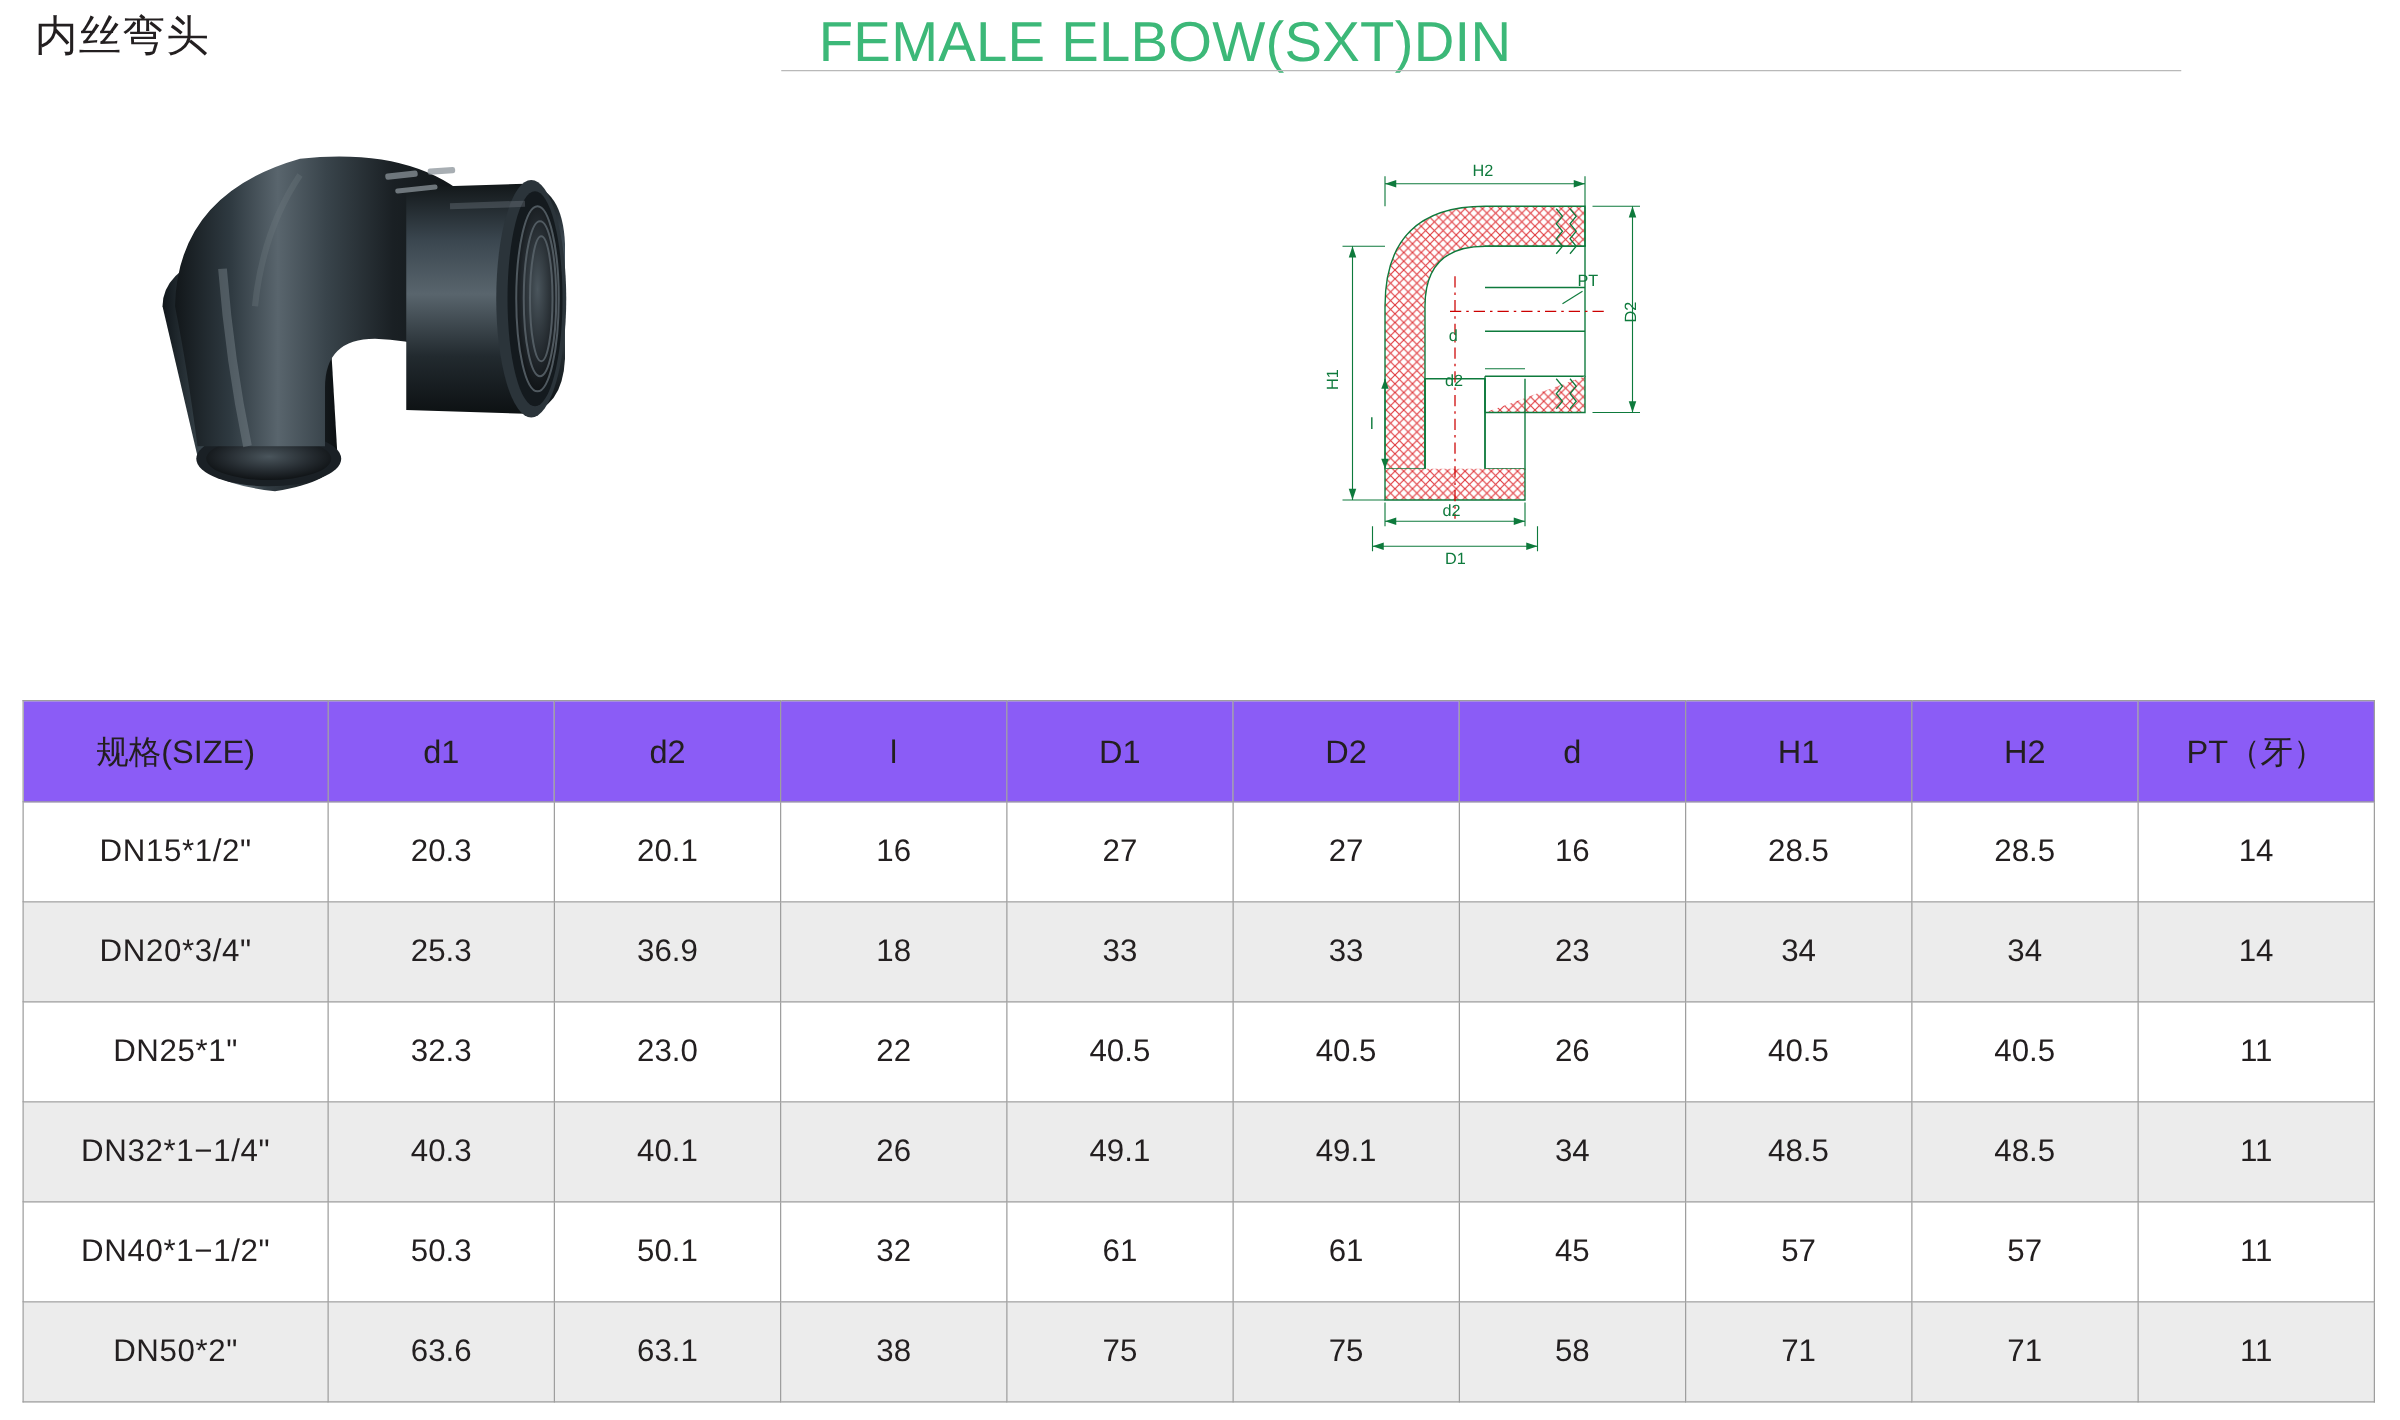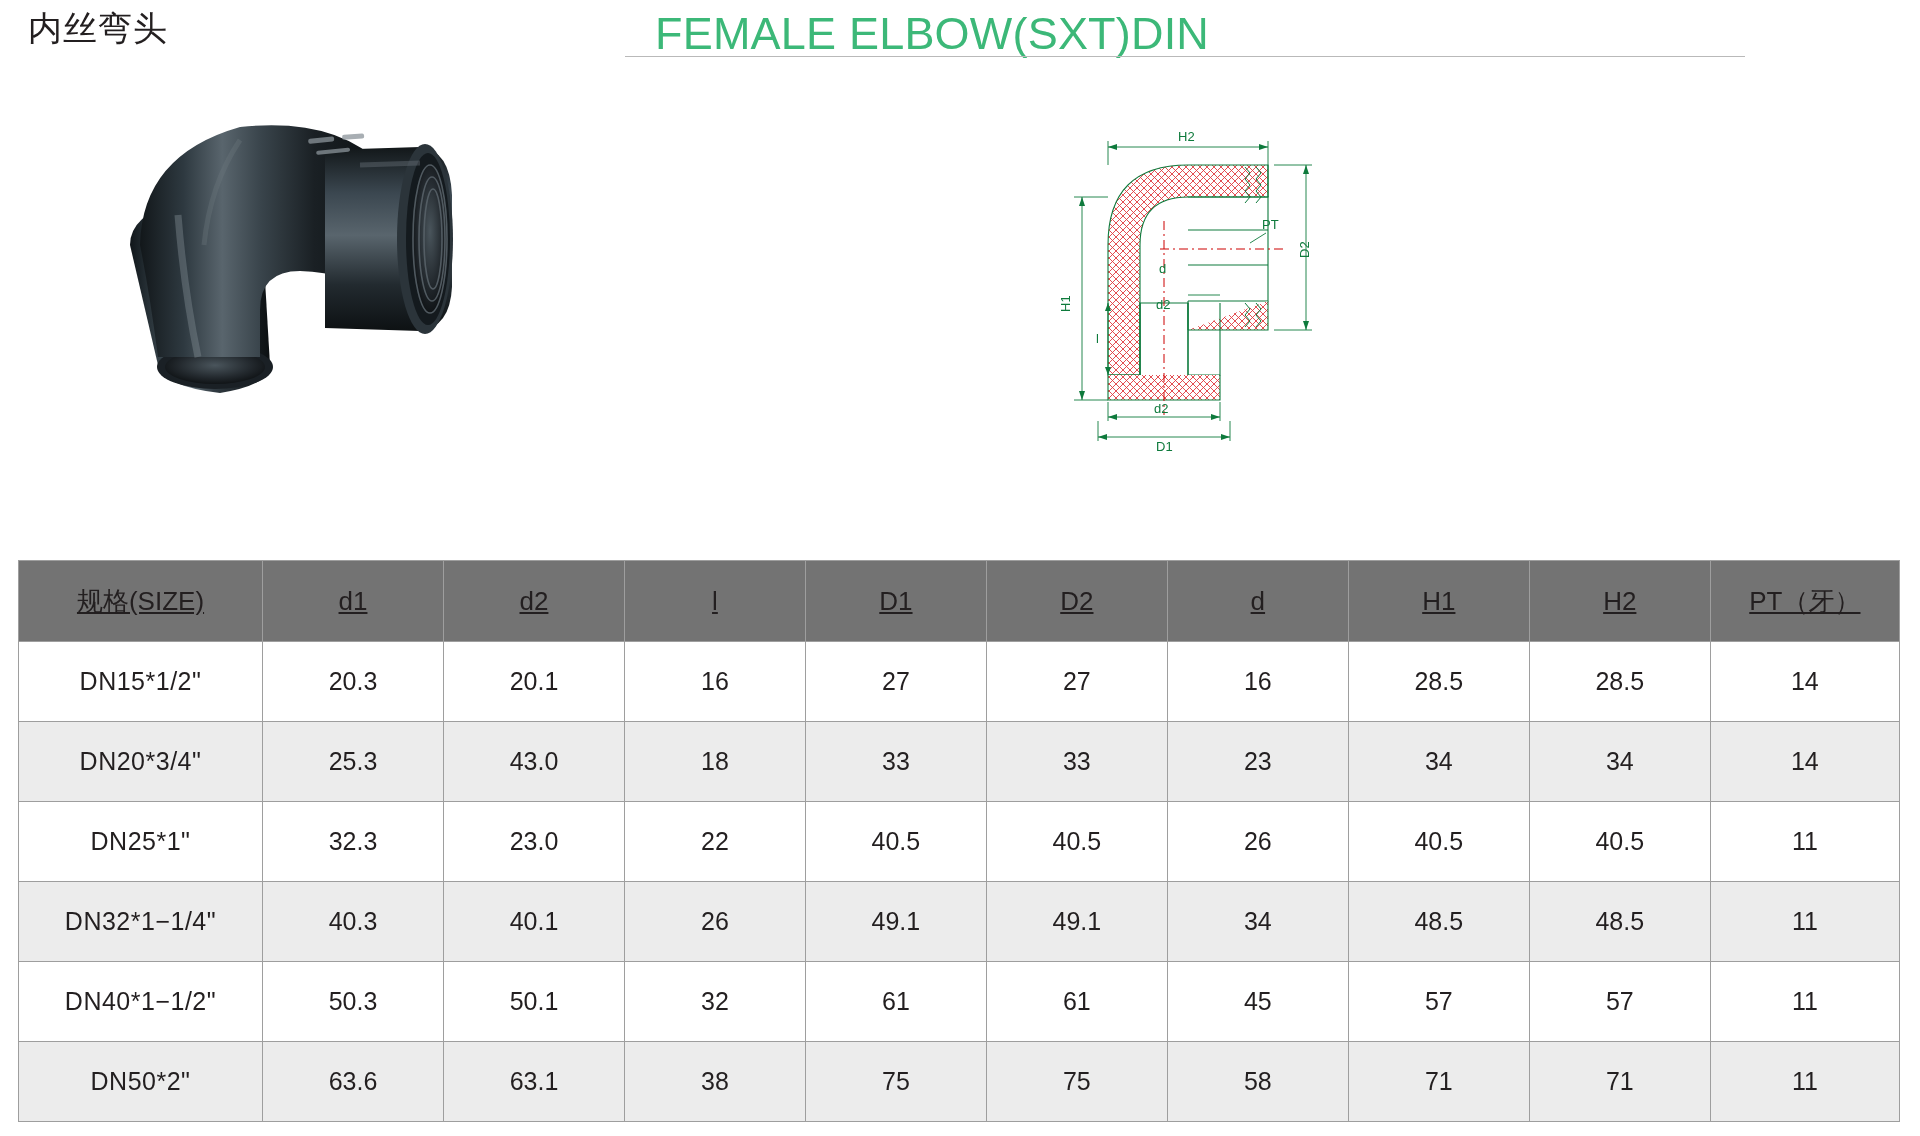--- a/index.html
+++ b/index.html
@@ -94,24 +94,23 @@
   table.spec th, table.spec td {
     border: 1px solid #9e9e9e;
     text-align: center;
     vertical-align: middle;
     height: 77px;
     font-weight: normal;
     color: #231f20;
     font-family: "Liberation Sans", sans-serif;
   }
   table.spec thead th {
-    background: #737373;
+    background: #8b5cf6;
     font-size: 26px;
     height: 78px;
-    text-decoration: underline;
   }
   table.spec tbody tr:nth-child(odd) td {
     background: #ffffff;
   }
   table.spec tbody tr:nth-child(even) td {
     background: #ececec;
   }
   table.spec td.size-cell {
     font-size: 25px;
     letter-spacing: 0.5px;
@@ -320,21 +319,21 @@
           <td>27</td>
           <td>27</td>
           <td>16</td>
           <td>28.5</td>
           <td>28.5</td>
           <td>14</td>
         </tr>
         <tr>
           <td class="size-cell">DN20*3/4"</td>
           <td>25.3</td>
-          <td>43.0</td>
+          <td>36.9</td>
           <td>18</td>
           <td>33</td>
           <td>33</td>
           <td>23</td>
           <td>34</td>
           <td>34</td>
           <td>14</td>
         </tr>
         <tr>
           <td class="size-cell">DN25*1"</td>

